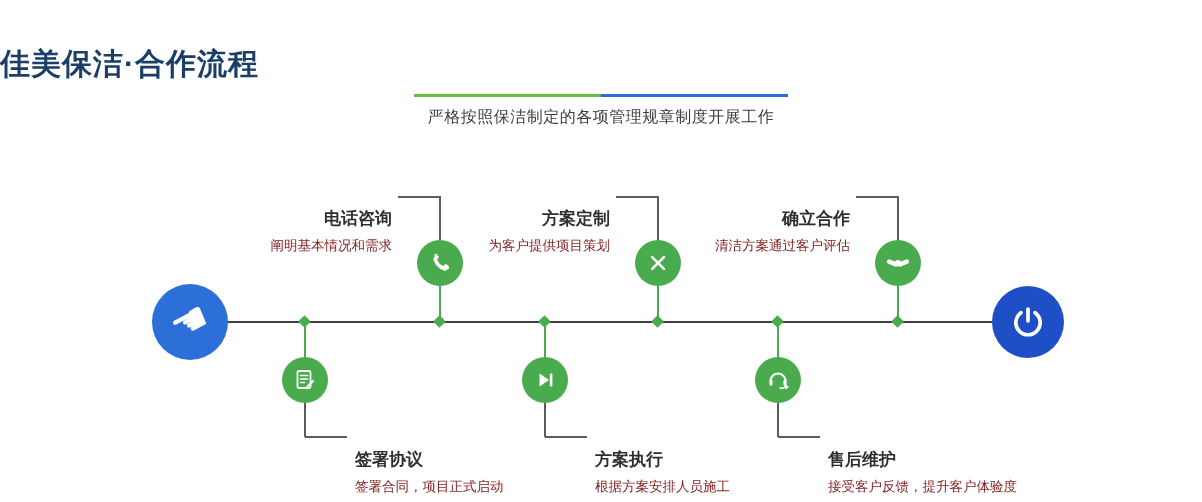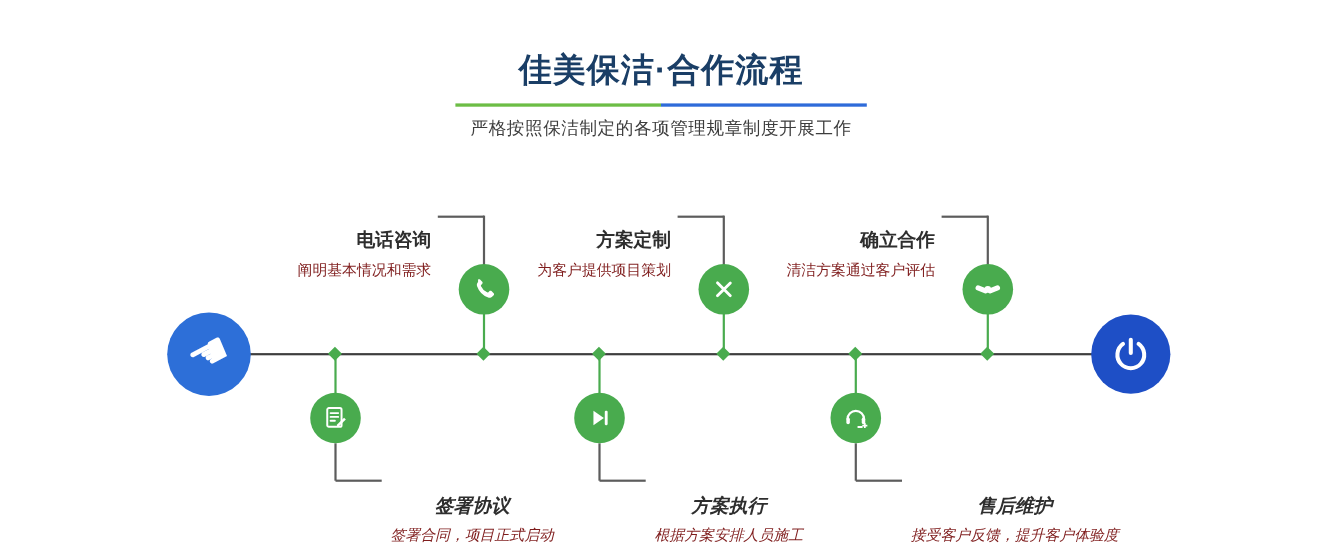--- a/index.html
+++ b/index.html
@@ -2,21 +2,21 @@
 <html><head>
 <meta charset="utf-8">
 <style>
   html,body{margin:0;padding:0;background:#fff;}
   .stage{
     position:relative;width:1202px;height:502px;background:#ffffff;overflow:hidden;
     font-family:"Liberation Sans","DejaVu Sans",sans-serif;
   }
   
   .title{
-    position:absolute;top:44px;left:0;width:100%;margin:0;text-align:center;
+    position:absolute;top:44px;left:0;width:100%;margin:0;text-align:left;
     font-size:30px;font-weight:bold;color:#1a3e66;letter-spacing:1px;
   }
   .divider{
     position:absolute;top:94px;left:50%;transform:translateX(-50%);
     width:374px;height:3px;
     background:linear-gradient(90deg,#6cbd45 0,#6cbd45 50%,#2e6bd9 50%,#2e6bd9 100%);
   }
   .subtitle{
     position:absolute;top:107px;left:0;width:100%;margin:0;text-align:center;
     font-size:16px;color:#3d3d3d;letter-spacing:0.5px;
@@ -33,21 +33,21 @@
   }
   .big-circle{position:absolute;border-radius:50%;display:flex;align-items:center;justify-content:center;z-index:2;}
   .big-circle.start{left:152px;top:284px;width:76px;height:76px;background:#2d6fd8;}
   .big-circle.end{left:992px;top:286px;width:72px;height:72px;background:#1e4fc6;}
   .hand{color:#ffffff;font-size:42px;line-height:1;transform:rotate(-28deg);
         font-family:"DejaVu Sans","Liberation Sans",sans-serif;}
   .icon{display:flex;align-items:center;justify-content:center;line-height:1;}
   
   .label{position:absolute;z-index:2;}
   .label.top{text-align:right;}
-  .label.bottom{text-align:center;font-style:italic;}
+  .label.bottom{text-align:left;}
   .step-title{font-size:17px;font-weight:bold;color:#2e2e2e;white-space:nowrap;margin-top:21px;}
   .step-desc{margin-top:7px;font-size:13.5px;color:#7f1d1d;white-space:nowrap;}
 </style>
 </head>
 <body>
 
 <div class="stage">
 
   <h1 class="title">佳美保洁·合作流程</h1>
   <div class="divider"></div>

